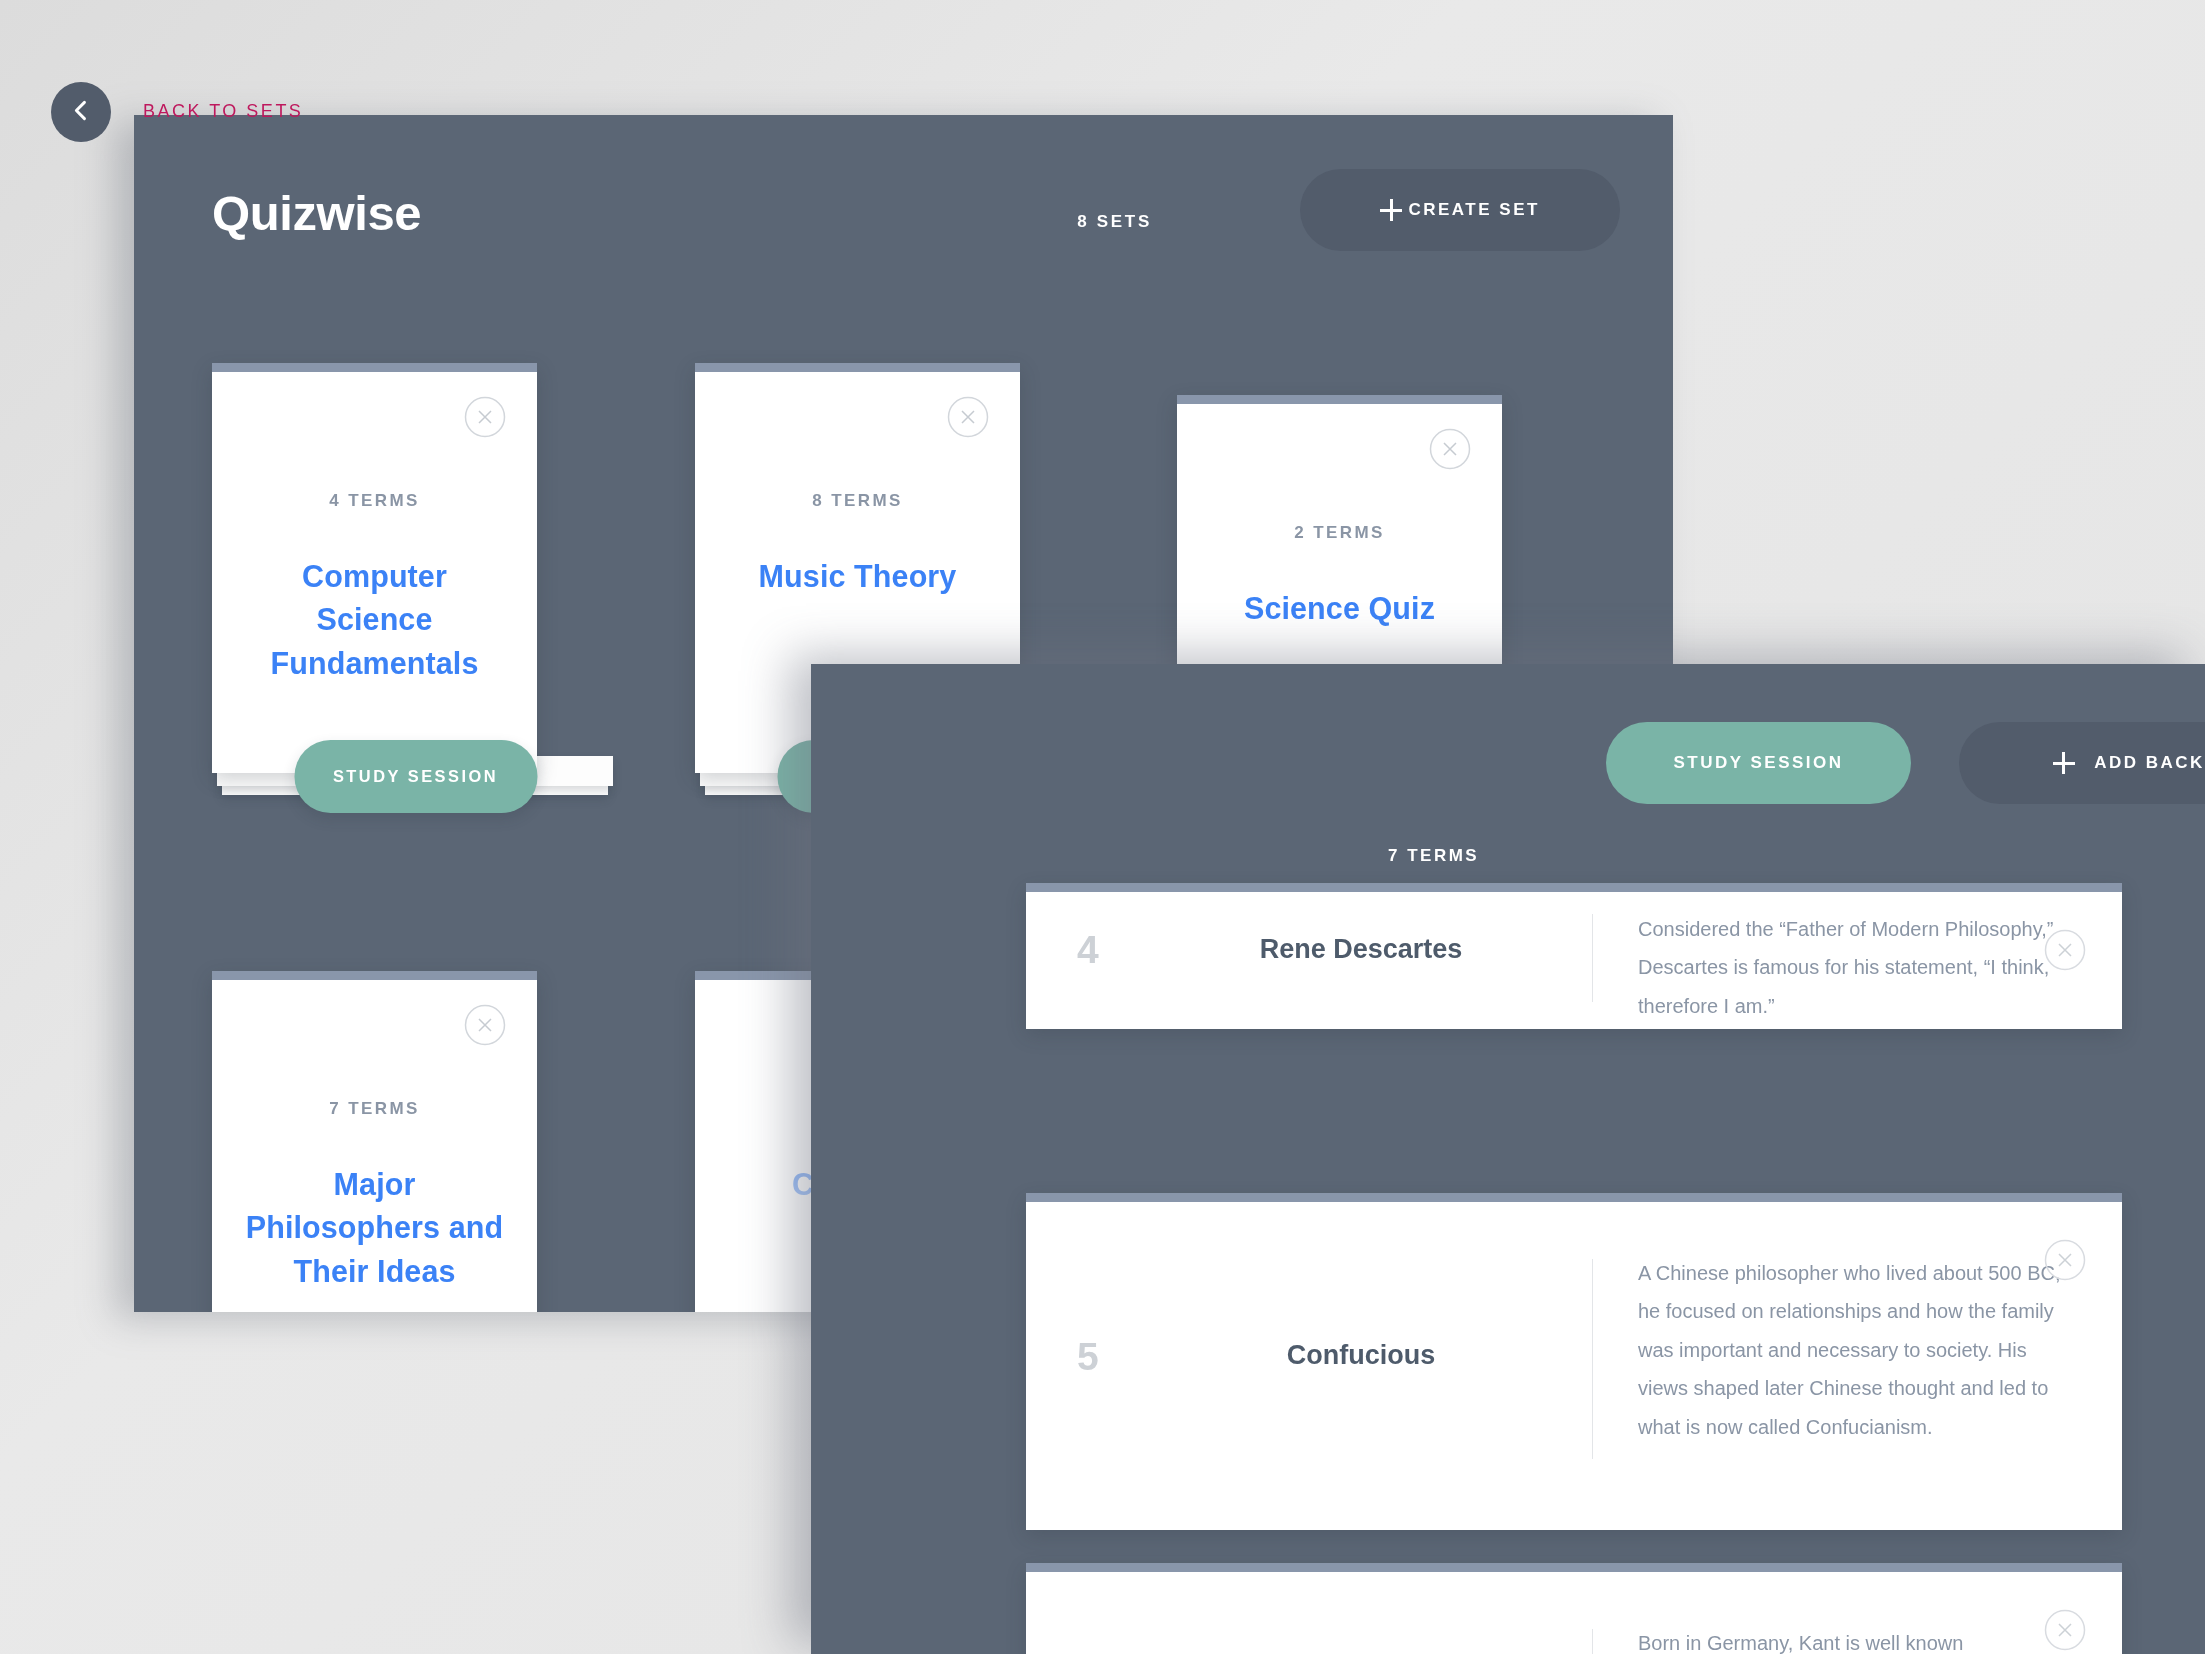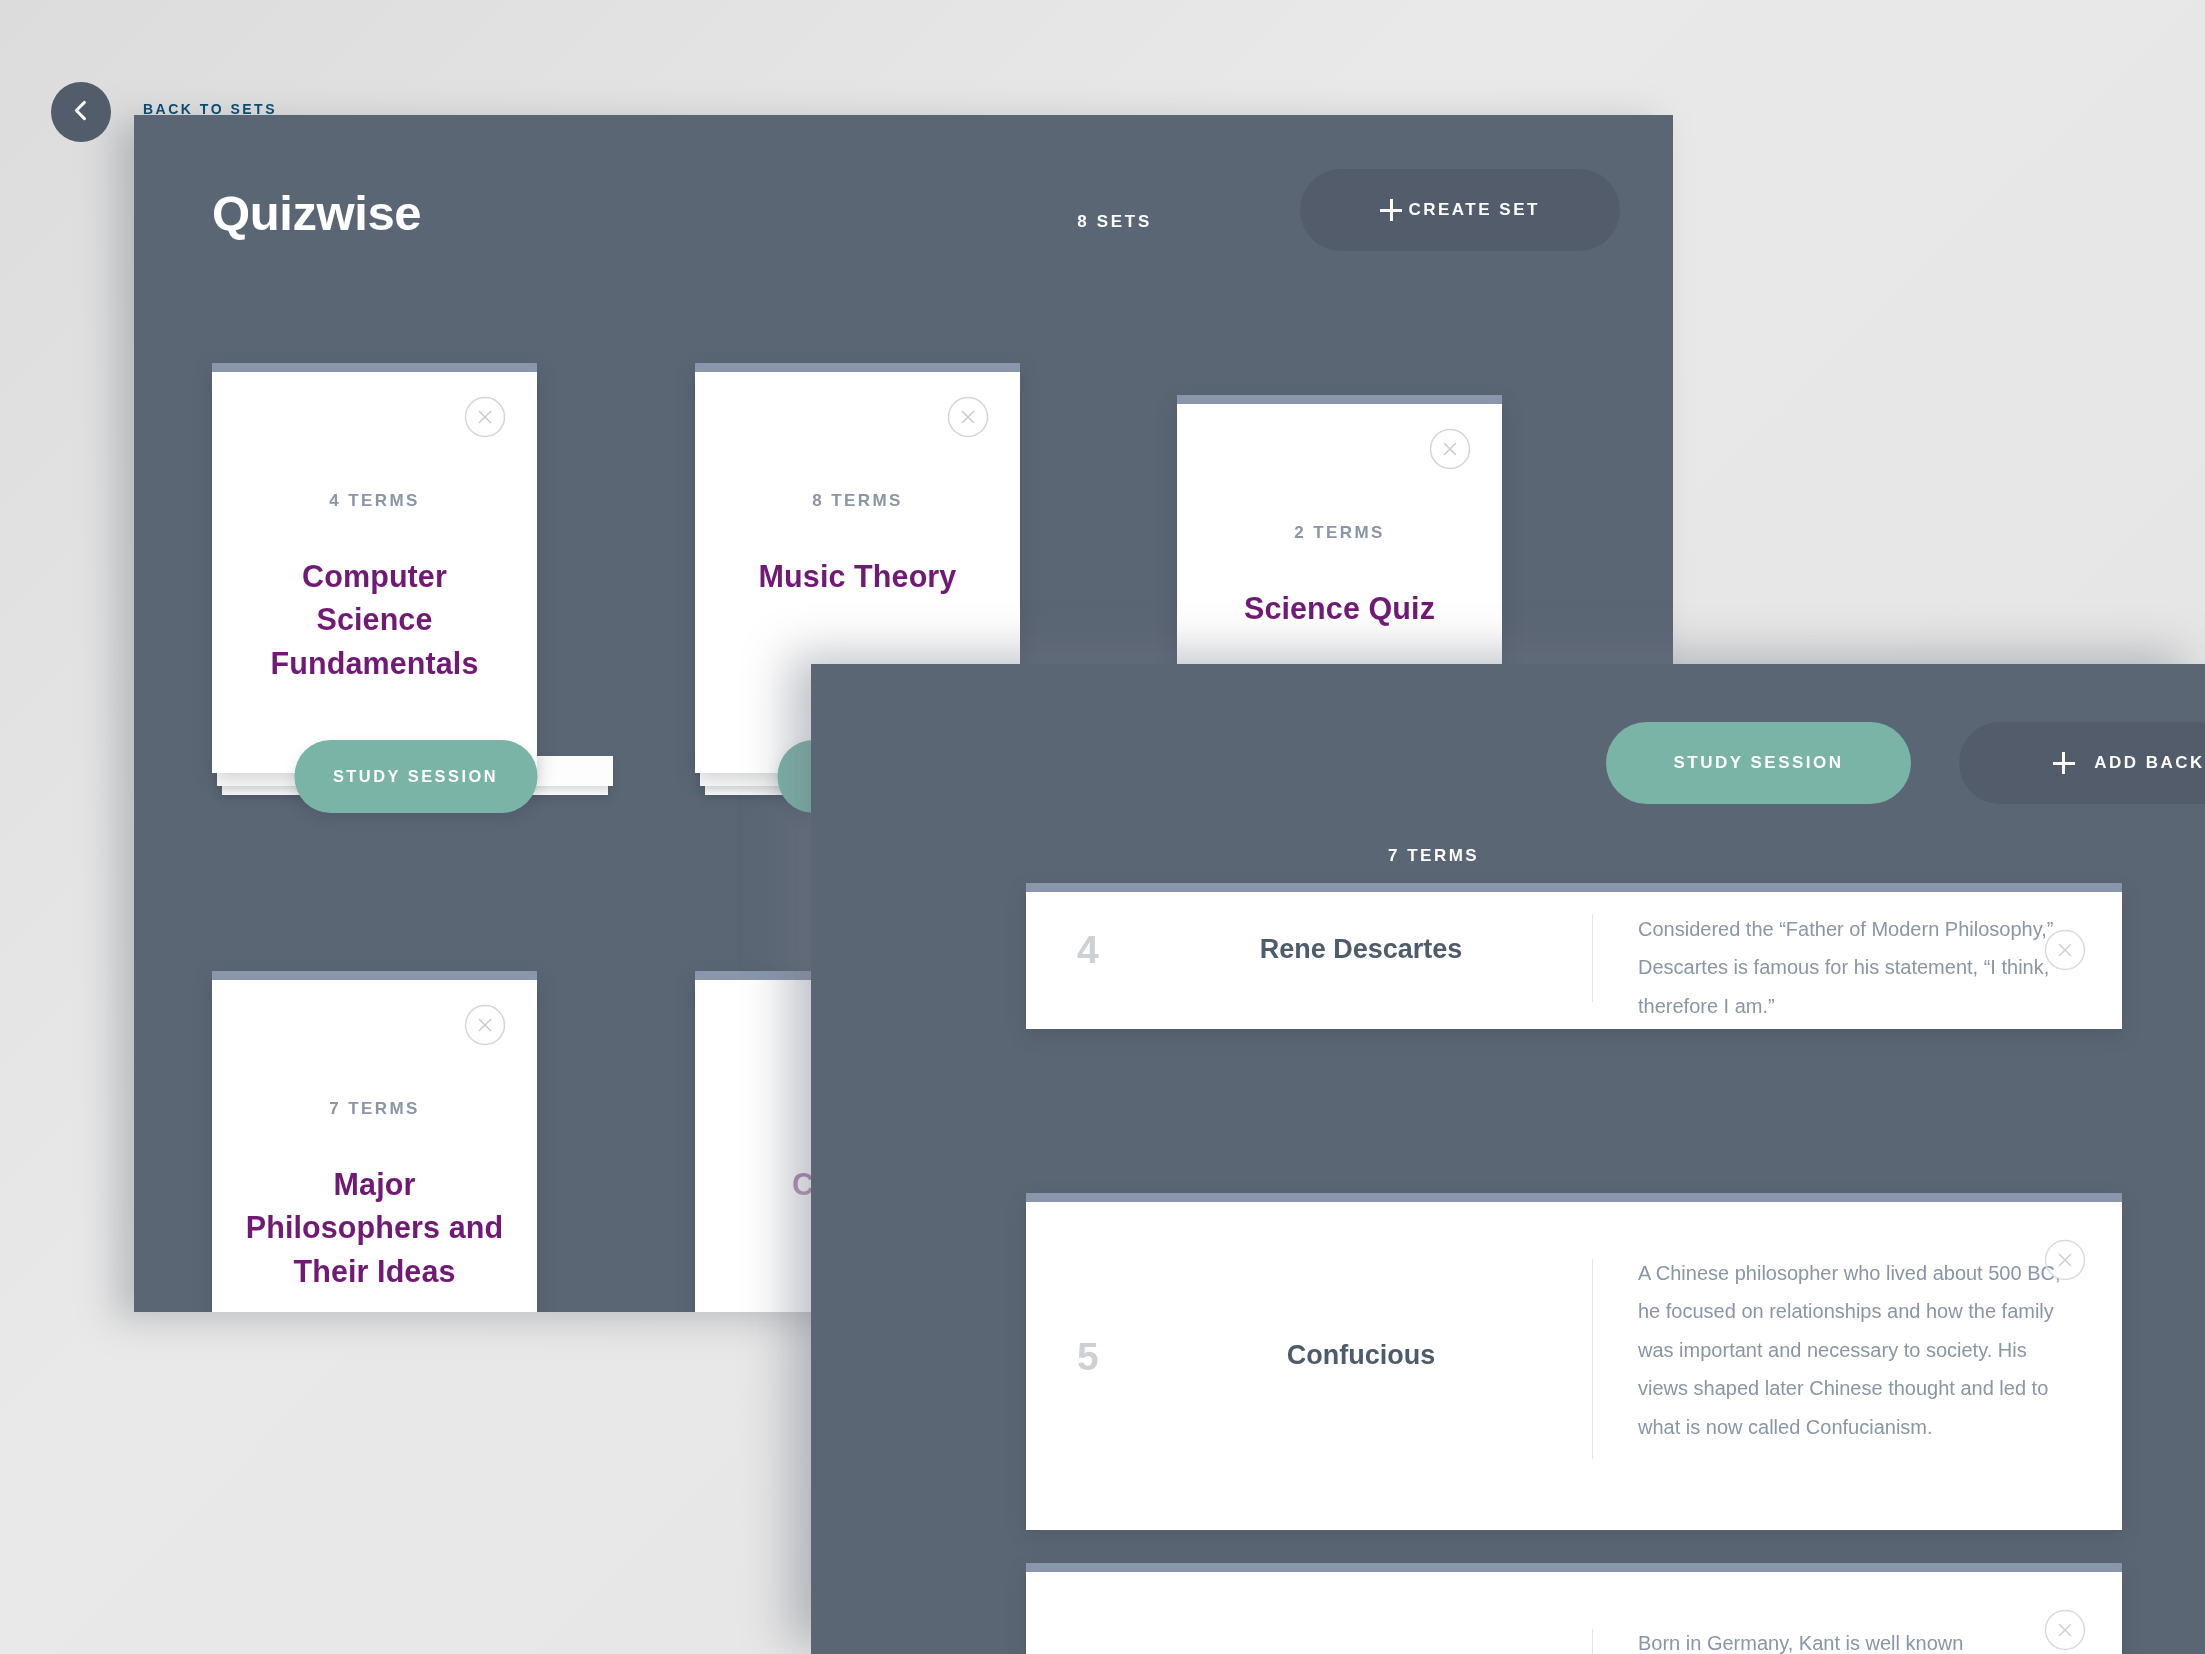--- a/index.html
+++ b/index.html
@@ -144,21 +144,21 @@
     font-size: 17px;
     font-weight: bold;
     letter-spacing: 2.4px;
   }
   .set-card .title {
     position: absolute;
     left: 30px;
     right: 30px;
     top: 192px;
     text-align: center;
-    color: #701a75;
+    color: #3b82f6;
     font-size: 30.5px;
     font-weight: bold;
     line-height: 1.42;
     letter-spacing: 0.1px;
   }
   .study-pill {
     position: absolute;
     left: 50%;
     transform: translateX(-50%);
     bottom: -18px;
@@ -213,23 +213,23 @@
     cursor: pointer;
     display: flex;
     align-items: center;
     justify-content: center;
     padding: 0;
   }
   #back-to-sets-label {
     position: absolute;
     left: 143px;
     top: 101px;
-    color: #0c4a6e;
-    font-size: 14px;
-    font-weight: bold;
+    color: #be185d;
+    font-size: 18px;
+    font-weight: normal;
     letter-spacing: 2.5px;
   }
   #detail-terms-count {
     position: absolute;
     left: 1388px;
     top: 846px;
     color: #ffffff;
     font-size: 17px;
     font-weight: bold;
     letter-spacing: 2.5px;

